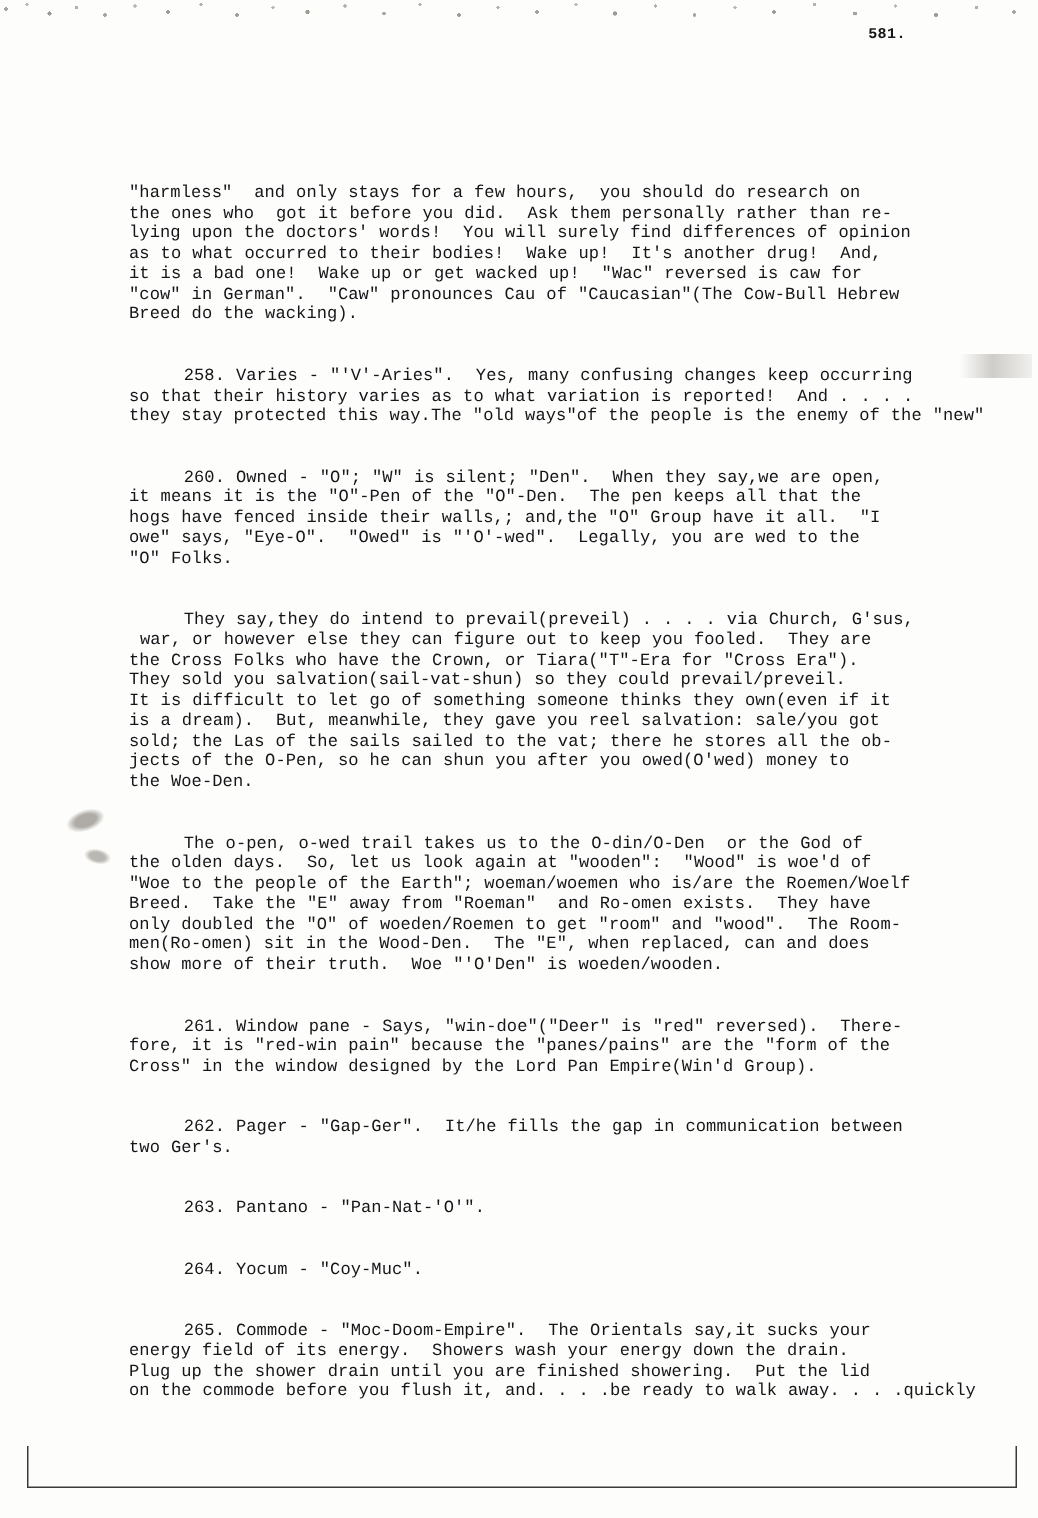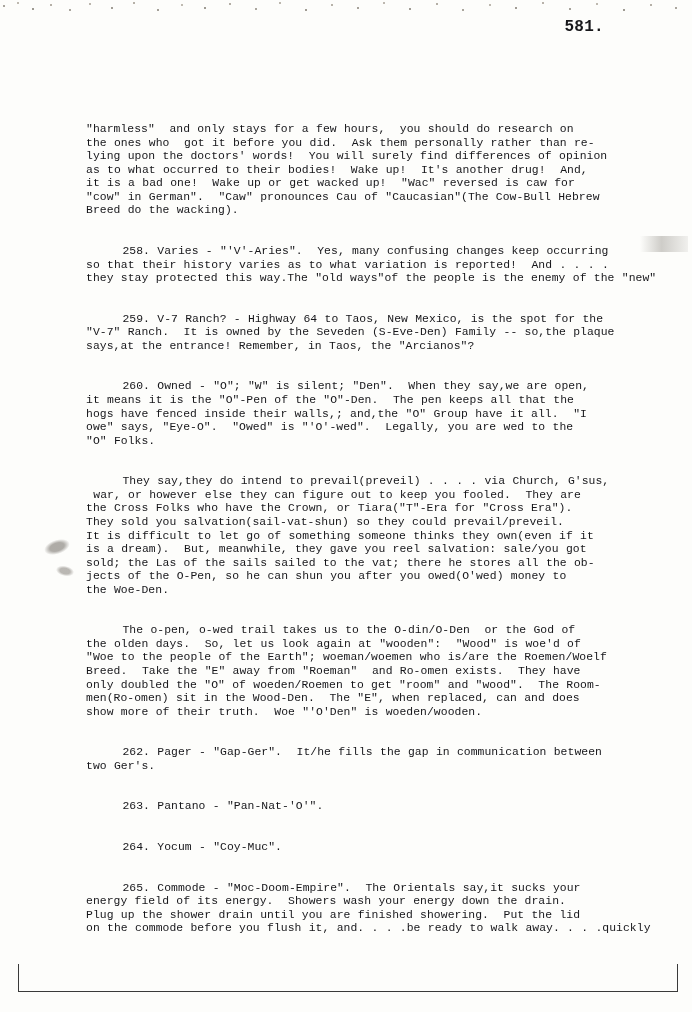--- a/index.html
+++ b/index.html
@@ -57,21 +57,21 @@
       radial-gradient(circle at 624px 10px, #8e8980 0 1.3px, transparent 1.5px),
       radial-gradient(circle at 651px 5px, #a9a399 0 1px, transparent 1.2px),
       radial-gradient(circle at 676px 8px, #9d978e 0 1.1px, transparent 1.3px);
     opacity: .85;
   }
 
   .page-number {
     position: absolute;
     top: 18px;
     right: 88px;
-    font-size: 16px;
+    font-size: 10px;
     font-weight: bold;
     color: #17171a;
     letter-spacing: .3px;
   }
 
   .body-text {
     position: absolute;
     top: 96px;
     left: 86px;
     width: 604px;
@@ -150,23 +150,20 @@
     <p class="para">"harmless"  and only stays for a few hours,  you should do research on
 the ones who  got it before you did.  Ask them personally rather than re-
 lying upon the doctors' words!  You will surely find differences of opinion
 as to what occurred to their bodies!  Wake up!  It's another drug!  And,
 it is a bad one!  Wake up or get wacked up!  "Wac" reversed is caw for
 "cow" in German".  "Caw" pronounces Cau of "Caucasian"(The Cow-Bull Hebrew
 Breed do the wacking).</p>
     <p class="para">     258. Varies - "'V'-Aries".  Yes, many confusing changes keep occurring
 so that their history varies as to what variation is reported!  And . . . .
 they stay protected this way.The "old ways"of the people is the enemy of the "new"</p>
-    <p class="para">     259. V-7 Ranch? - Highway 64 to Taos, New Mexico, is the spot for the
-"V-7" Ranch.  It is owned by the Seveden (S-Eve-Den) Family -- so,the plaque
-says,at the entrance! Remember, in Taos, the "Arcianos"?</p>
     <p class="para">     260. Owned - "O"; "W" is silent; "Den".  When they say,we are open,
 it means it is the "O"-Pen of the "O"-Den.  The pen keeps all that the
 hogs have fenced inside their walls,; and,the "O" Group have it all.  "I
 owe" says, "Eye-O".  "Owed" is "'O'-wed".  Legally, you are wed to the
 "O" Folks.</p>
     <p class="para">     They say,they do intend to prevail(preveil) . . . . via Church, G'sus,
  war, or however else they can figure out to keep you fooled.  They are
 the Cross Folks who have the Crown, or Tiara("T"-Era for "Cross Era").
 They sold you salvation(sail-vat-shun) so they could prevail/preveil.
 It is difficult to let go of something someone thinks they own(even if it
@@ -174,20 +171,23 @@
 sold; the Las of the sails sailed to the vat; there he stores all the ob-
 jects of the O-Pen, so he can shun you after you owed(O'wed) money to
 the Woe-Den.</p>
     <p class="para">     The o-pen, o-wed trail takes us to the O-din/O-Den  or the God of
 the olden days.  So, let us look again at "wooden":  "Wood" is woe'd of
 "Woe to the people of the Earth"; woeman/woemen who is/are the Roemen/Woelf
 Breed.  Take the "E" away from "Roeman"  and Ro-omen exists.  They have
 only doubled the "O" of woeden/Roemen to get "room" and "wood".  The Room-
 men(Ro-omen) sit in the Wood-Den.  The "E", when replaced, can and does
 show more of their truth.  Woe "'O'Den" is woeden/wooden.</p>
+    <p class="para">     261. Window pane - Says, "win-doe"("Deer" is "red" reversed).  There-
+fore, it is "red-win pain" because the "panes/pains" are the "form of the
+Cross" in the window designed by the Lord Pan Empire(Win'd Group).</p>
     <p class="para">     262. Pager - "Gap-Ger".  It/he fills the gap in communication between
 two Ger's.</p>
     <p class="para">     263. Pantano - "Pan-Nat-'O'".</p>
     <p class="para">     264. Yocum - "Coy-Muc".</p>
     <p class="para">     265. Commode - "Moc-Doom-Empire".  The Orientals say,it sucks your
 energy field of its energy.  Showers wash your energy down the drain.
 Plug up the shower drain until you are finished showering.  Put the lid
 on the commode before you flush it, and. . . .be ready to walk away. . . .quickly</p>
     
     

